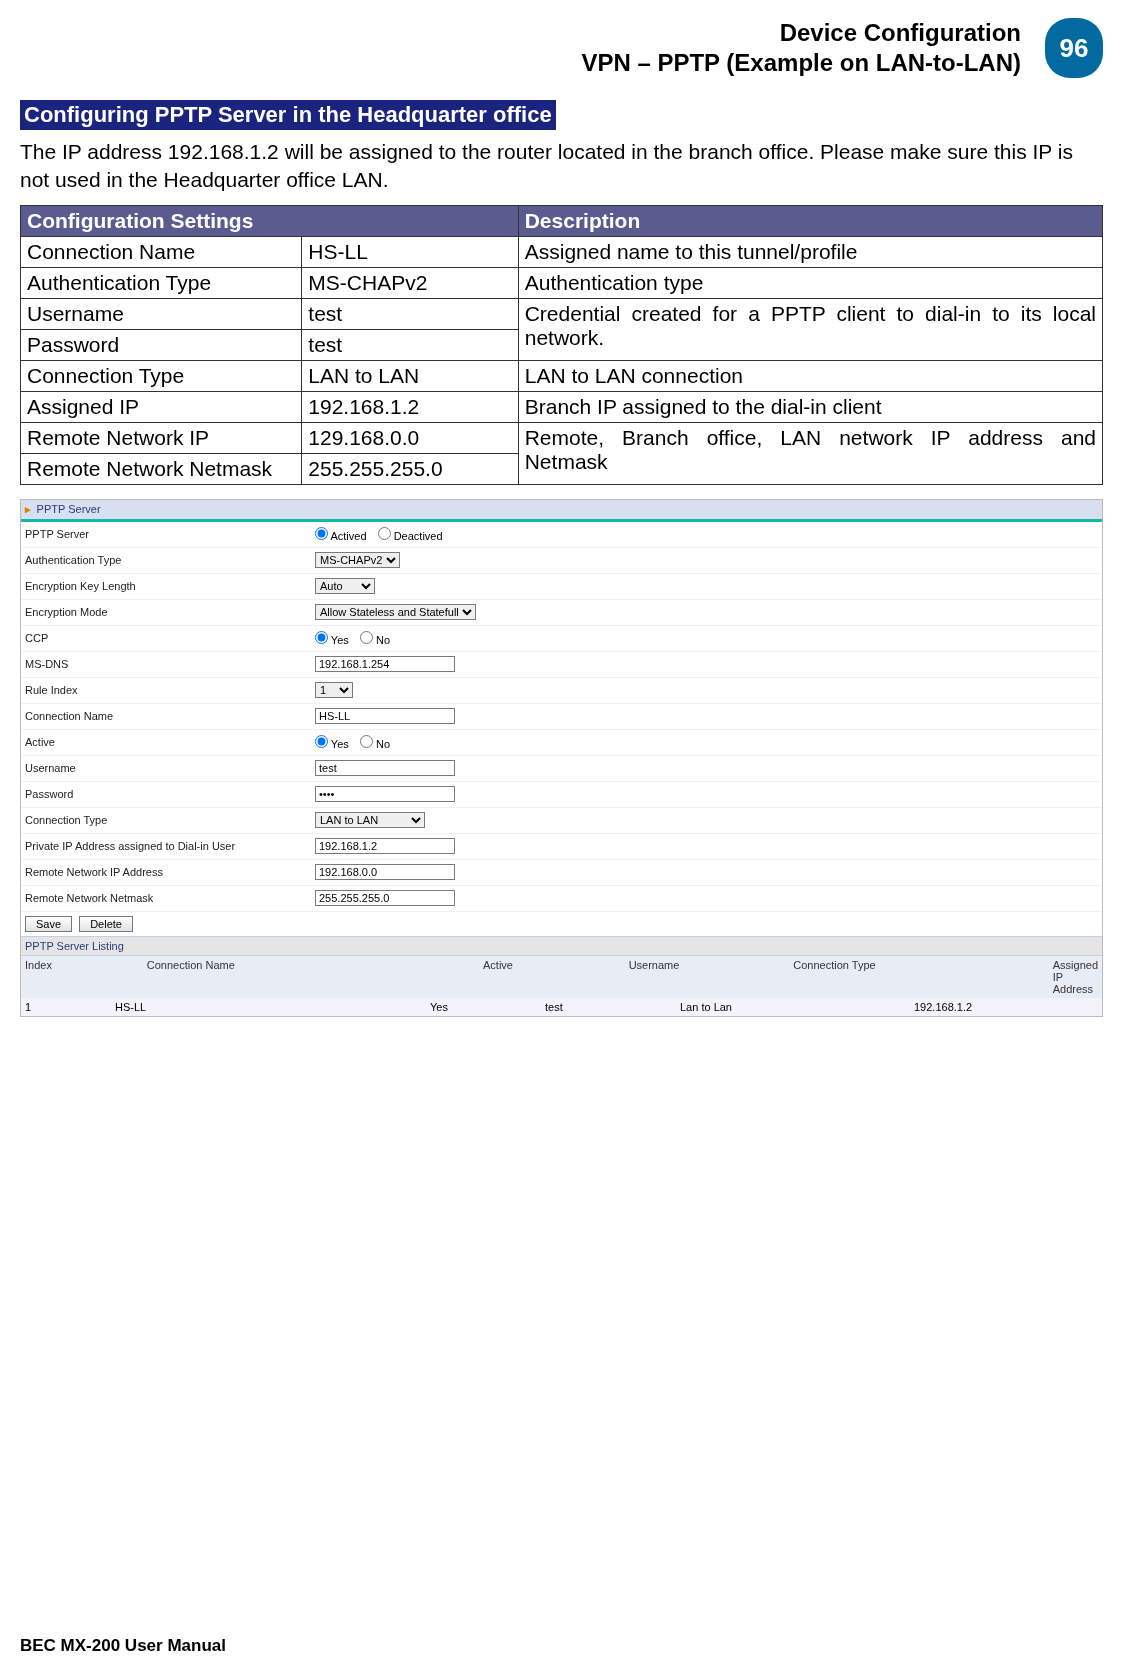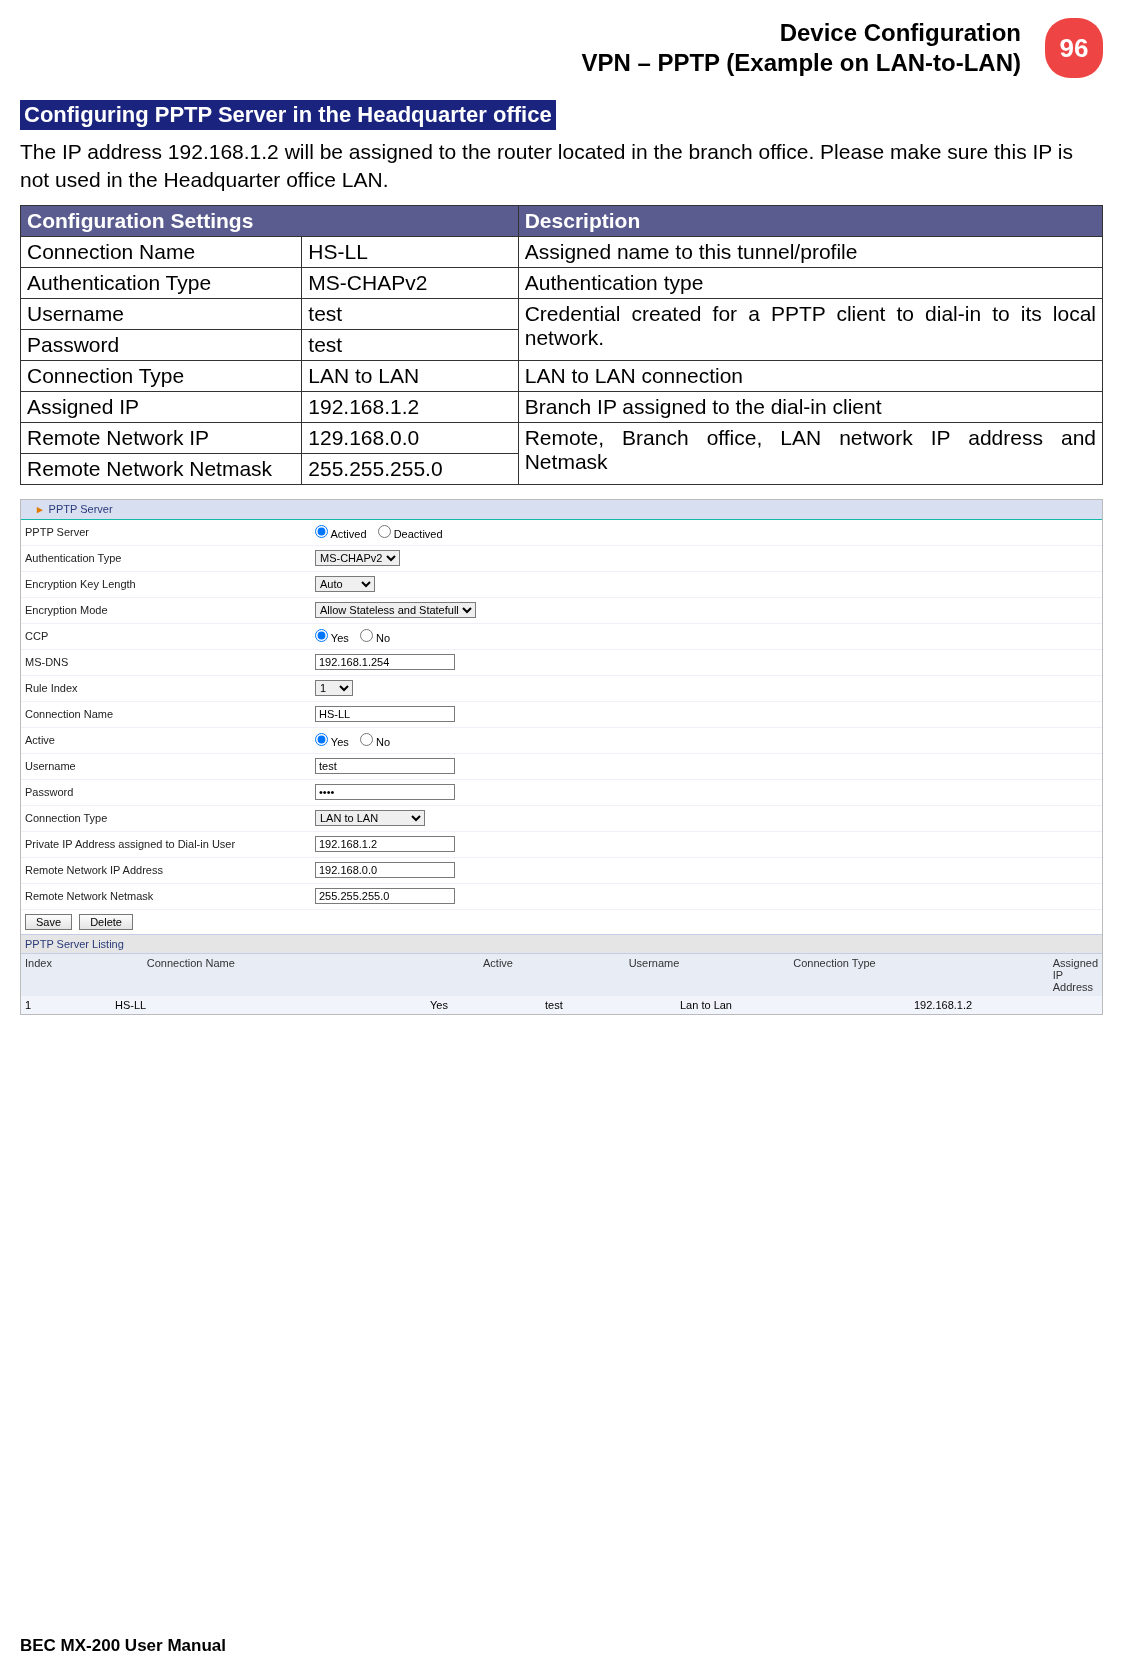--- a/index.html
+++ b/index.html
@@ -17,21 +17,21 @@
   .header-row { display: flex; align-items: stretch; margin-bottom: 22px; }
   .header-title {
     flex: 1;
     text-align: right;
     font-size: 24px;
     font-weight: bold;
     line-height: 1.25;
     padding-right: 24px;
   }
   .page-num {
-    background: #ef4444;
+    background: #0369a1;
     color: #fff;
     font-size: 26px;
     font-weight: bold;
     display: flex;
     align-items: center;
     justify-content: center;
     width: 58px;
     border-radius: 25px;
   }
 
@@ -73,24 +73,24 @@
 
   
   .router-ui {
     font-size: 11px;
     color: #000;
     border: 1px solid #bbb;
   }
   .router-ui .panel-header {
     background: #d8dff0;
     font-size: 11px;
-    padding: 3px 16px;
+    padding: 3px 4px;
     font-weight: normal;
     color: #2a3a7a;
-    border-bottom: 1px solid #14b8a6;
+    border-bottom: 3px solid #14b8a6;
   }
   .router-ui .arrow { color: #e07b00; font-weight: bold; margin-right: 3px; }
   .form-row {
     display: flex;
     align-items: center;
     min-height: 26px;
     border-bottom: 1px solid #eef1f7;
     padding: 2px 4px;
   }
   .form-label { width: 290px; color: #222; }

